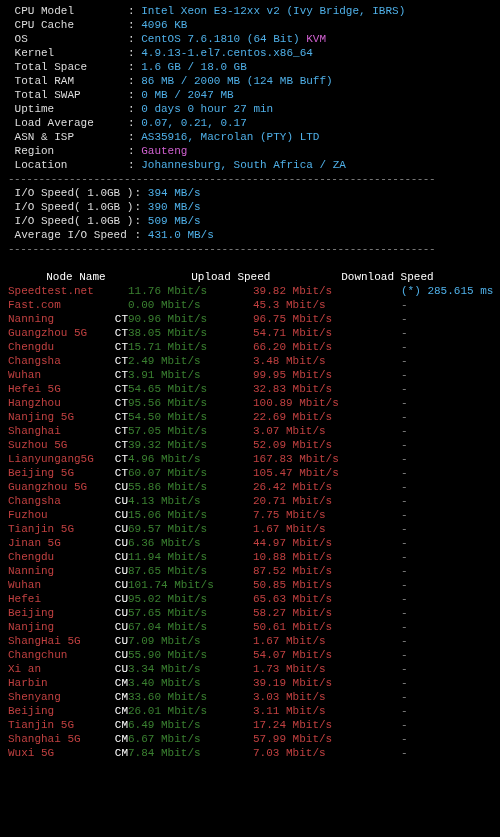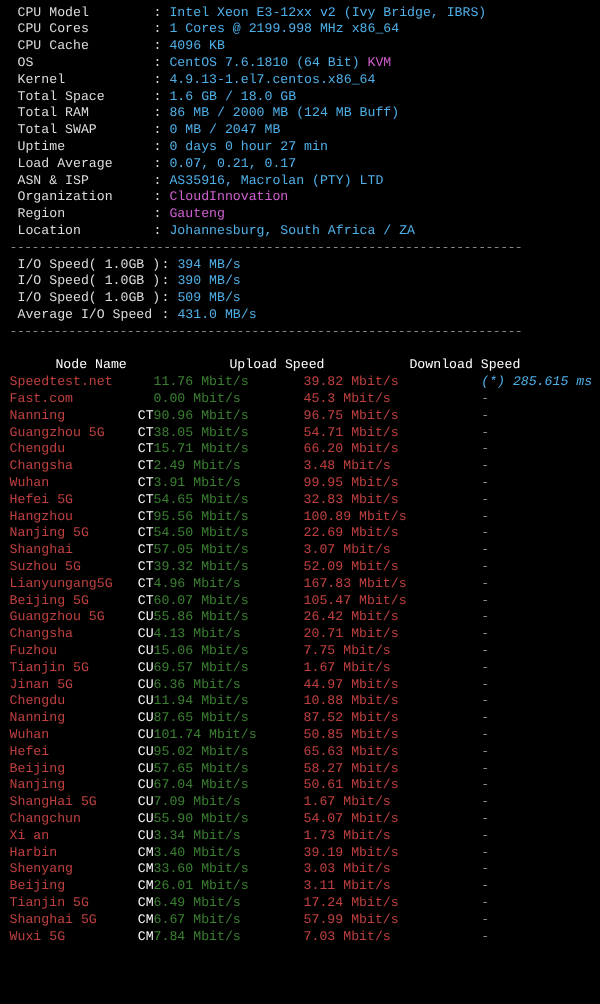--- a/index.html
+++ b/index.html
@@ -17,39 +17,37 @@
   .colon { color: #ddd; }
   .val { color: #4fb0e8; }
   .magenta { color: #d060d0; }
   .divider { color: #888; white-space: pre; letter-spacing: -0.5px; }
   .hdr { color: #fff; display: inline-block; margin-left: 25px; }
   .node { color: #c04040; display: inline-block; width: 103px; }
   .prov { color: #fff; text-align: right; }
   .up { color: #3a8030; display: inline-block; width: 125px; }
   .dn { color: #c04040; display: inline-block; width: 148px; }
   .lat { color: #888; }
-  .lat-star { color: #4fb0e8; font-style: italic; }
+  .lat-star { color: #4fb0e8; }
   .io-label { color: #ddd; display: inline-block; width: 120px; }
 </style>
 </head>
 <body>
 
 <div id="sysinfo-container">
     <div class="row"><span class="label"> CPU Model</span><span class="colon">: </span><span class="val">Intel Xeon E3-12xx v2 (Ivy Bridge, IBRS)</span></div>
-    <div class="row"><span class="label"> CPU Cores</span><span class="colon">: </span><span class="val">1 Cores @ 2199.998 MHz x86_64</span></div>
     <div class="row"><span class="label"> CPU Cache</span><span class="colon">: </span><span class="val">4096 KB</span></div>
     <div class="row"><span class="label"> OS</span><span class="colon">: </span><span class="val">CentOS 7.6.1810 (64 Bit)</span><span class="magenta"> KVM</span></div>
     <div class="row"><span class="label"> Kernel</span><span class="colon">: </span><span class="val">4.9.13-1.el7.centos.x86_64</span></div>
     <div class="row"><span class="label"> Total Space</span><span class="colon">: </span><span class="val">1.6 GB / 18.0 GB</span></div>
     <div class="row"><span class="label"> Total RAM</span><span class="colon">: </span><span class="val">86 MB / 2000 MB (124 MB Buff)</span></div>
     <div class="row"><span class="label"> Total SWAP</span><span class="colon">: </span><span class="val">0 MB / 2047 MB</span></div>
     <div class="row"><span class="label"> Uptime</span><span class="colon">: </span><span class="val">0 days 0 hour 27 min</span></div>
     <div class="row"><span class="label"> Load Average</span><span class="colon">: </span><span class="val">0.07, 0.21, 0.17</span></div>
     <div class="row"><span class="label"> ASN &amp; ISP</span><span class="colon">: </span><span class="val">AS35916, Macrolan (PTY) LTD</span></div>
-    <div class="row"><span class="label"> Organization</span><span class="colon">: </span><span class="magenta">CloudInnovation</span></div>
     <div class="row"><span class="label"> Region</span><span class="colon">: </span><span class="magenta">Gauteng</span></div>
     <div class="row"><span class="label"> Location</span><span class="colon">: </span><span class="val">Johannesburg, South Africa / ZA</span></div>
   </div>
 <div class="divider">----------------------------------------------------------------------</div>
 <div id="io-container">
     <div class="row"><span class="io-label"> I/O Speed( 1.0GB )</span><span class="colon"> : </span><span class="val">394 MB/s</span></div>
     <div class="row"><span class="io-label"> I/O Speed( 1.0GB )</span><span class="colon"> : </span><span class="val">390 MB/s</span></div>
     <div class="row"><span class="io-label"> I/O Speed( 1.0GB )</span><span class="colon"> : </span><span class="val">509 MB/s</span></div>
     <div class="row"><span class="io-label"> Average I/O Speed</span><span class="colon"> : </span><span class="val">431.0 MB/s</span></div>
   </div>

